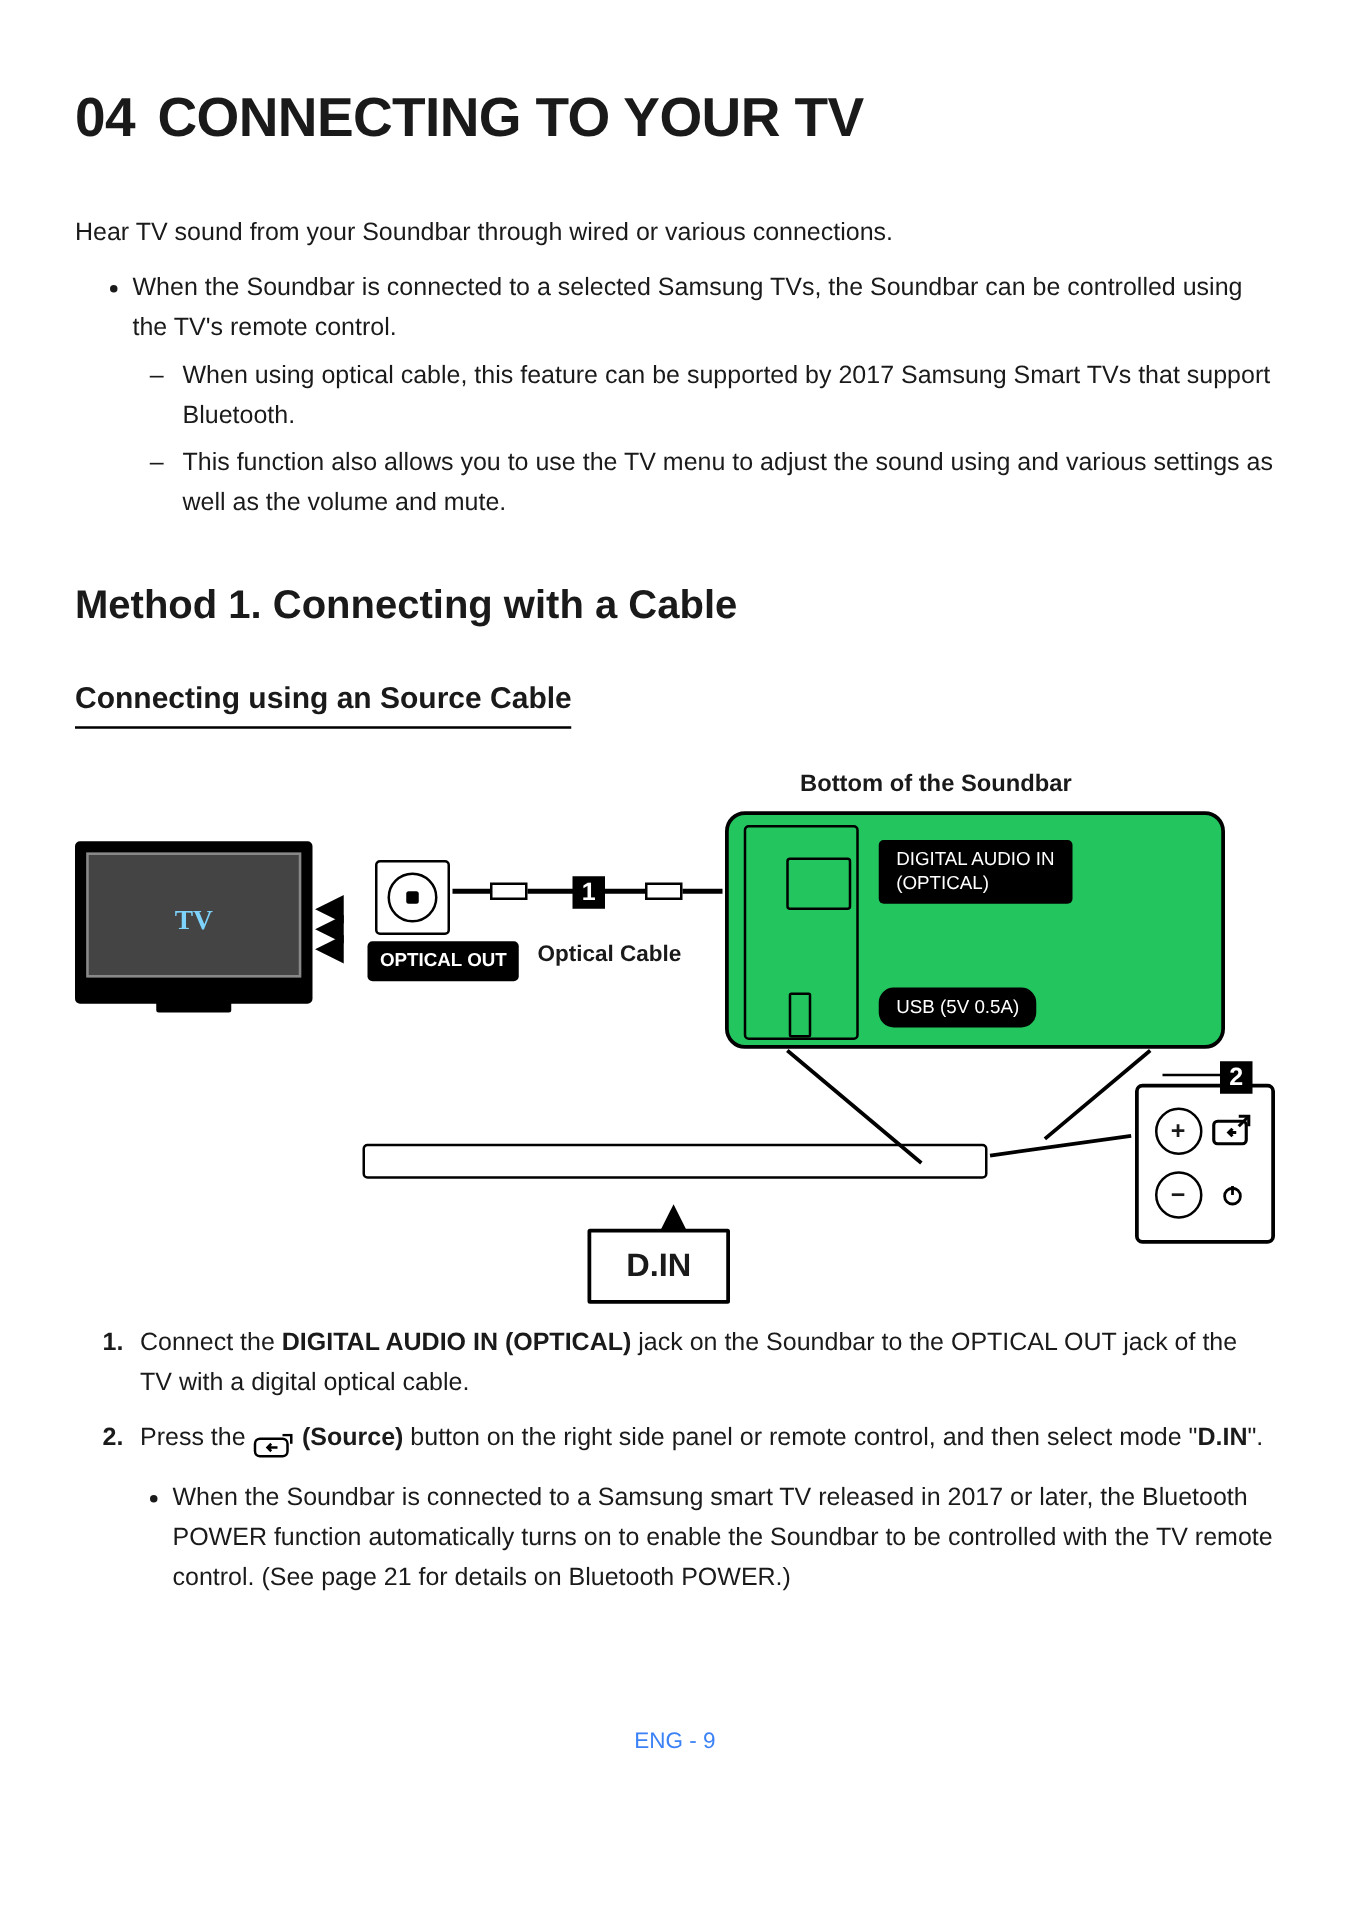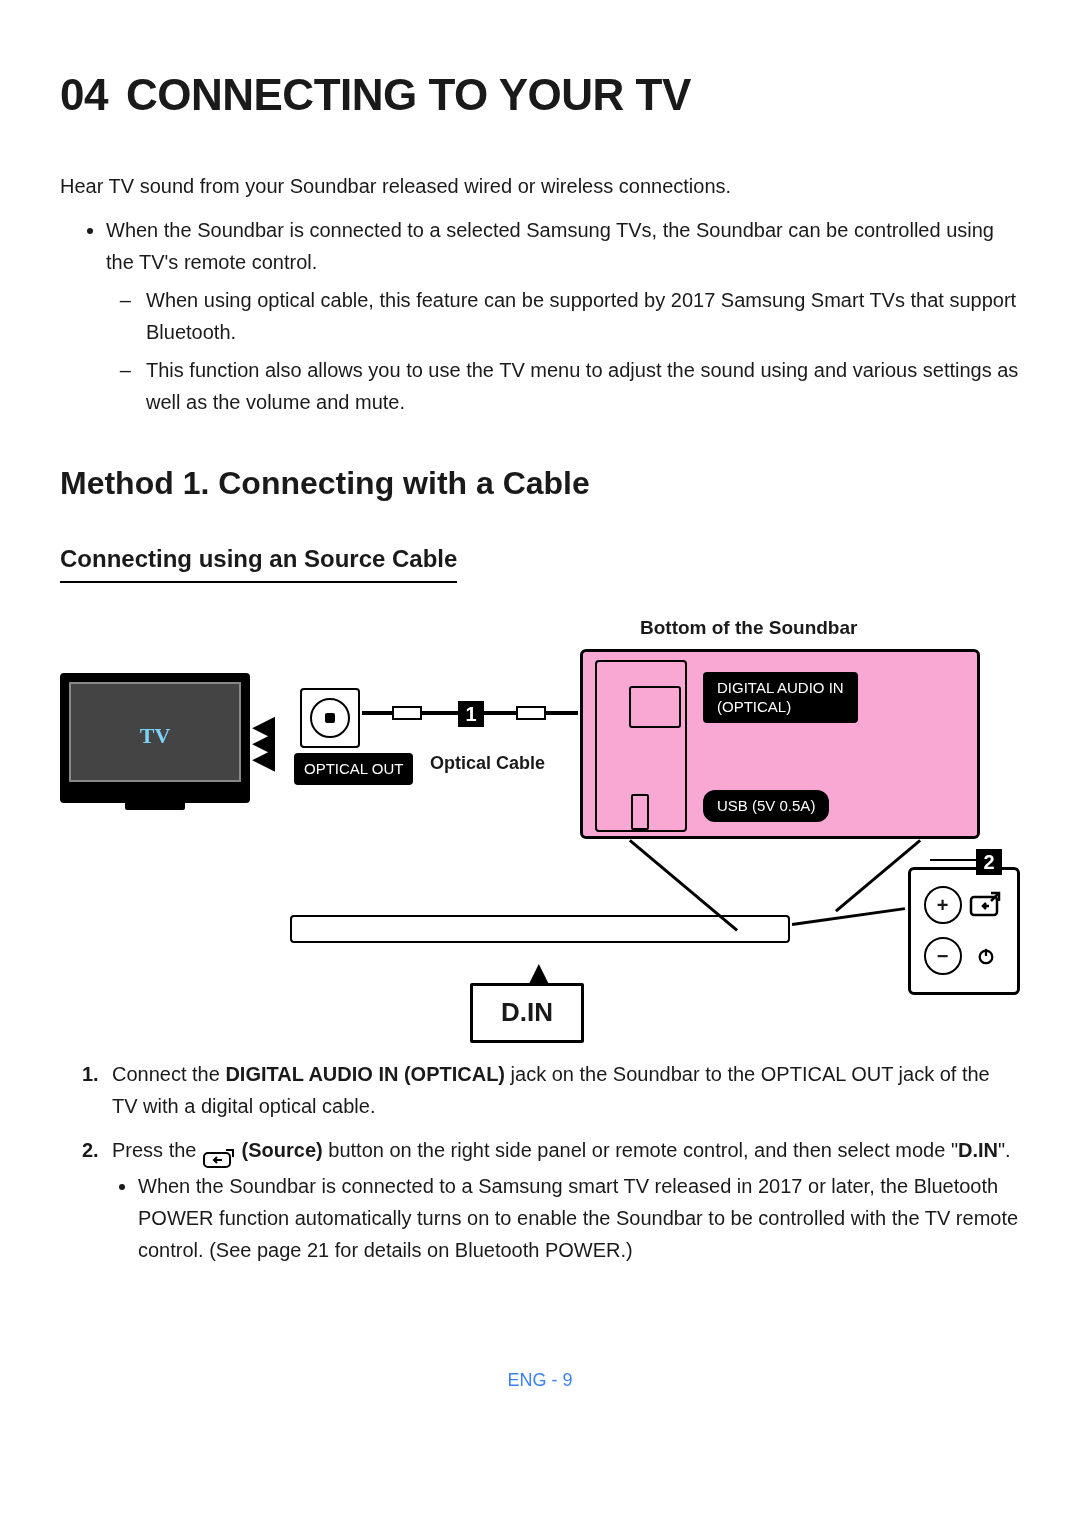--- a/index.html
+++ b/index.html
@@ -57,21 +57,21 @@
   }
   ol.steps > li > .num {
     position: absolute;
     left: -6px;
     top: 0;
     font-weight: 700;
   }
   ul.subbullets {
     list-style: disc;
     padding-left: 26px;
-    margin-top: 4px;
+    margin-top: 16px;
   }
   .bold { font-weight: 700; }
 
   
   .diagram-wrap {
     position: relative;
     width: 960px;
     height: 425px;
     margin: 10px auto 20px auto;
   }
@@ -149,20 +149,21 @@
     transform:translate(-50%,-50%);
     border-radius:2px;
   }
   .optout-label {
     position:absolute;
     left: 234px; top: 140px;
     background:#000; color:#fff;
     font-size:15px;
     padding:4px 10px;
     border-radius:4px;
+    font-weight:bold;
   }
 
   
   .cable {
     position:absolute;
     left: 302px; top: 98px;
     width: 216px;
     height: 4px;
     background:#000;
   }
@@ -192,22 +193,22 @@
     font-weight:700;
     font-size:18px;
   }
 
   
   .panel {
     position:absolute;
     left: 520px; top: 36px;
     width: 400px; height: 190px;
     border:3px solid #000;
-    border-radius:6px;
-    background:#f9a8d4;
+    border-radius:16px;
+    background:#22c55e;
   }
   .panel-recess {
     position:absolute;
     left: 12px; top: 8px;
     width: 92px; height: 172px;
     border:2px solid #000;
     border-radius:4px;
   }
   .panel-opt {
     position:absolute;
@@ -334,21 +335,21 @@
 </style>
 </head>
 <body>
 
 
 
 <h1>
   <span class="chapnum">04</span><span>CONNECTING TO YOUR TV</span>
 </h1>
 
-<p class="intro">Hear TV sound from your Soundbar released wired or wireless connections.</p>
+<p class="intro">Hear TV sound from your Soundbar through wired or various connections.</p>
 
 <ul class="bullets">
   <li>
     <span>When the Soundbar is connected to a selected Samsung TVs, the Soundbar can be controlled using the TV's remote control.</span>
     <ul class="dashes">
       <li>When using optical cable, this feature can be supported by 2017 Samsung Smart TVs that support Bluetooth.</li>
       <li>This function also allows you to use the TV menu to adjust the sound using and various settings as well as the volume and mute.</li>
     </ul>
   </li>
 </ul>

